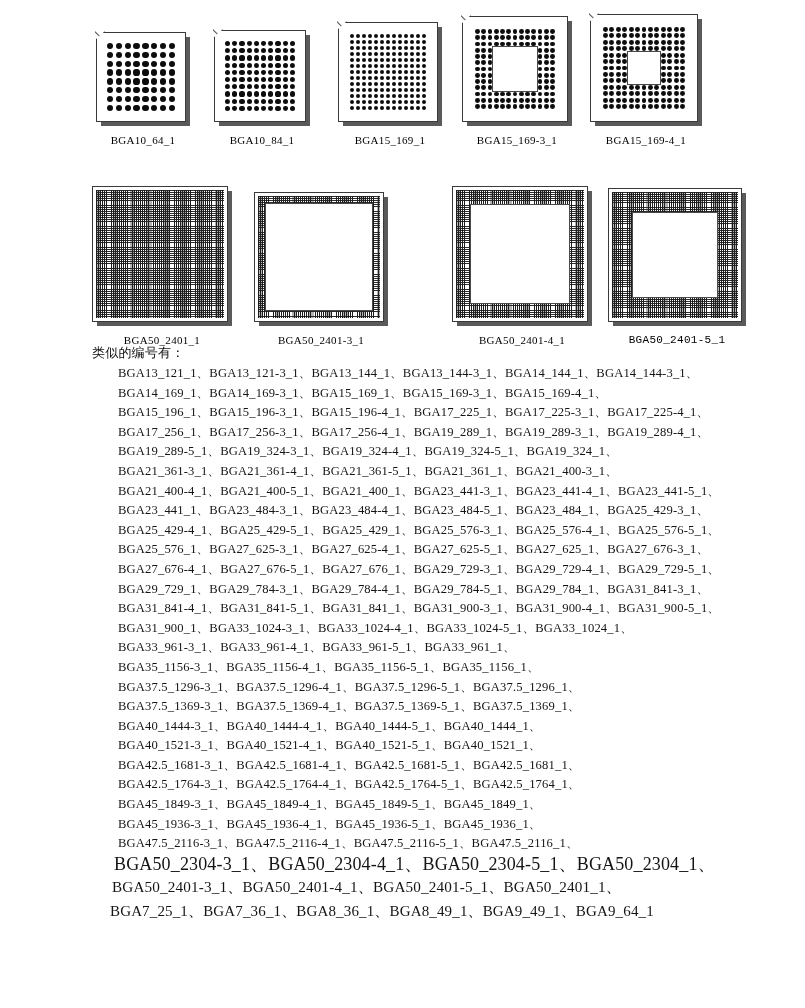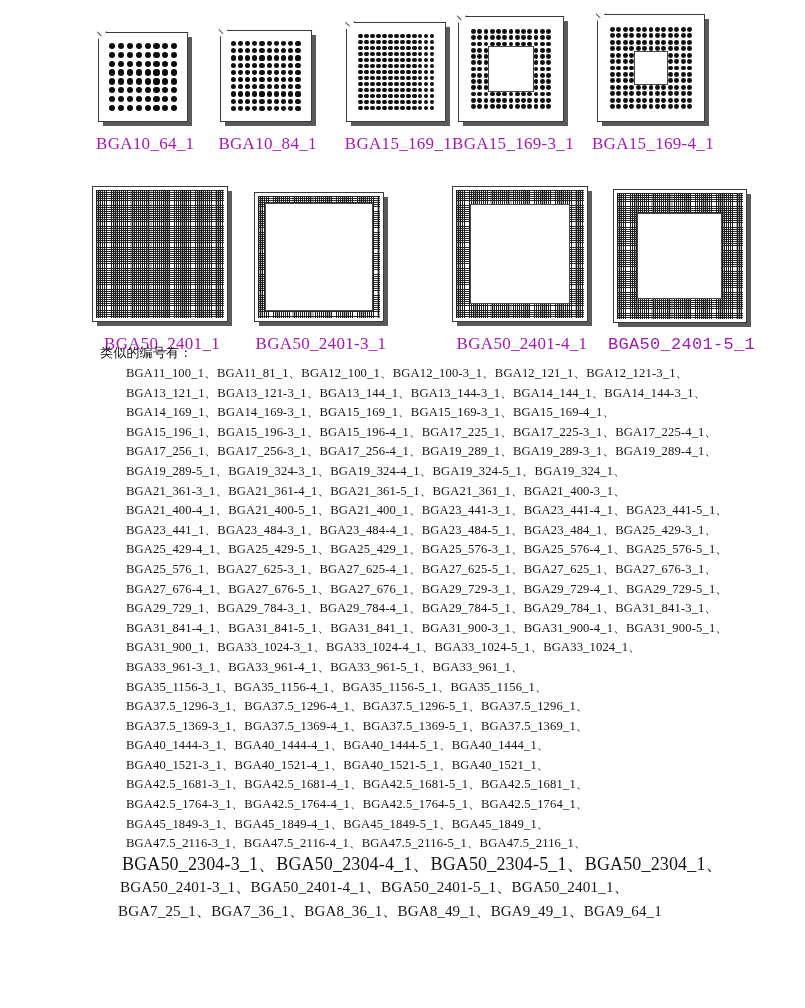--- a/index.html
+++ b/index.html
@@ -38,25 +38,25 @@
     left: 92px;
     top: 186px;
     width: 630px;
   }
   .fig-cell {
     display: flex;
     flex-direction: column;
     align-items: center;
   }
   .fig-caption {
-    font-size: 17px;
+    font-size: 11px;
     letter-spacing: 0.3px;
     margin-top: 8px;
     white-space: nowrap;
-    color: #a21caf;
+    color: #000000;
   }
 
   
   .chip {
     position: relative;
     background: #fdfdfd;
     box-sizing: border-box;
   }
   .chip .body {
     position: absolute;
@@ -124,21 +124,21 @@
     background-image:
       repeating-linear-gradient(to right, #1d1d1d 0px, #1d1d1d 0.9px, transparent 0.9px, transparent 2.1px),
       repeating-linear-gradient(to bottom, #2c2c2c 0px, #2c2c2c 0.9px, transparent 0.9px, transparent 2.1px),
       repeating-linear-gradient(to right, rgba(0,0,0,0.30) 0px, rgba(0,0,0,0.30) 5px, transparent 5px, transparent 17px);
     box-sizing: border-box;
   }
 
   
   .textblock {
     position: absolute;
-    left: 100px;
+    left: 92px;
     top: 344px;
     width: 660px;
   }
   .intro {
     font-size: 13px;
     font-family: "DejaVu Sans", "Liberation Sans", sans-serif;
     margin: 0 0 3px 0;
     line-height: 17px;
     letter-spacing: 0.2px;
   }
@@ -524,21 +524,21 @@
             <div class="ball"></div>
             <div class="ball"></div>
             <div class="ball"></div>
             <div class="ball"></div>
             <div class="ball"></div>
             <div class="ball"></div>
           </div>
         </div>
         <div class="fig-caption">BGA15_169_1</div>
       </div>
-      <div class="fig-cell" style="">
+      <div class="fig-cell" style="margin-left: 20px;">
         <div class="chip" style="width: 110px; height: 110px;">
           <div class="body"></div>
           <div class="shade-r"></div>
           <div class="shade-b"></div>
           <div class="notch"></div>
           <div class="grid" style="inset: 13px 17px 17px 13px; grid-template-columns: repeat(13, 1fr); grid-template-rows: repeat(13, 1fr); gap: 1.5px;">
             <div class="ball"></div>
             <div class="ball"></div>
             <div class="ball"></div>
             <div class="ball"></div>
@@ -933,21 +933,20 @@
           <div class="grid-dense" style="inset: 4px 8px 8px 4px;"></div>
           <div class="inner-window" style="left: 24.22px; top: 24.22px; width: 85.56px; height: 85.56px;"></div>
         </div>
         <div class="fig-caption">BGA50_2401-5_1</div>
       </div>
     </div>
 
   <div class="textblock">
     <p class="intro">类似的编号有：</p>
     <ul class="list" id="part-list">
-        <li class="sz-s">BGA11_100_1、BGA11_81_1、BGA12_100_1、BGA12_100-3_1、BGA12_121_1、BGA12_121-3_1、</li>
         <li class="sz-s">BGA13_121_1、BGA13_121-3_1、BGA13_144_1、BGA13_144-3_1、BGA14_144_1、BGA14_144-3_1、</li>
         <li class="sz-s">BGA14_169_1、BGA14_169-3_1、BGA15_169_1、BGA15_169-3_1、BGA15_169-4_1、</li>
         <li class="sz-s">BGA15_196_1、BGA15_196-3_1、BGA15_196-4_1、BGA17_225_1、BGA17_225-3_1、BGA17_225-4_1、</li>
         <li class="sz-s">BGA17_256_1、BGA17_256-3_1、BGA17_256-4_1、BGA19_289_1、BGA19_289-3_1、BGA19_289-4_1、</li>
         <li class="sz-s">BGA19_289-5_1、BGA19_324-3_1、BGA19_324-4_1、BGA19_324-5_1、BGA19_324_1、</li>
         <li class="sz-s">BGA21_361-3_1、BGA21_361-4_1、BGA21_361-5_1、BGA21_361_1、BGA21_400-3_1、</li>
         <li class="sz-s">BGA21_400-4_1、BGA21_400-5_1、BGA21_400_1、BGA23_441-3_1、BGA23_441-4_1、BGA23_441-5_1、</li>
         <li class="sz-s">BGA23_441_1、BGA23_484-3_1、BGA23_484-4_1、BGA23_484-5_1、BGA23_484_1、BGA25_429-3_1、</li>
         <li class="sz-s">BGA25_429-4_1、BGA25_429-5_1、BGA25_429_1、BGA25_576-3_1、BGA25_576-4_1、BGA25_576-5_1、</li>
         <li class="sz-s">BGA25_576_1、BGA27_625-3_1、BGA27_625-4_1、BGA27_625-5_1、BGA27_625_1、BGA27_676-3_1、</li>
@@ -957,20 +956,21 @@
         <li class="sz-s">BGA31_900_1、BGA33_1024-3_1、BGA33_1024-4_1、BGA33_1024-5_1、BGA33_1024_1、</li>
         <li class="sz-s">BGA33_961-3_1、BGA33_961-4_1、BGA33_961-5_1、BGA33_961_1、</li>
         <li class="sz-s">BGA35_1156-3_1、BGA35_1156-4_1、BGA35_1156-5_1、BGA35_1156_1、</li>
         <li class="sz-s">BGA37.5_1296-3_1、BGA37.5_1296-4_1、BGA37.5_1296-5_1、BGA37.5_1296_1、</li>
         <li class="sz-s">BGA37.5_1369-3_1、BGA37.5_1369-4_1、BGA37.5_1369-5_1、BGA37.5_1369_1、</li>
         <li class="sz-s">BGA40_1444-3_1、BGA40_1444-4_1、BGA40_1444-5_1、BGA40_1444_1、</li>
         <li class="sz-s">BGA40_1521-3_1、BGA40_1521-4_1、BGA40_1521-5_1、BGA40_1521_1、</li>
         <li class="sz-s">BGA42.5_1681-3_1、BGA42.5_1681-4_1、BGA42.5_1681-5_1、BGA42.5_1681_1、</li>
         <li class="sz-s">BGA42.5_1764-3_1、BGA42.5_1764-4_1、BGA42.5_1764-5_1、BGA42.5_1764_1、</li>
         <li class="sz-s">BGA45_1849-3_1、BGA45_1849-4_1、BGA45_1849-5_1、BGA45_1849_1、</li>
+        <li class="sz-s">BGA45_1936-3_1、BGA45_1936-4_1、BGA45_1936-5_1、BGA45_1936_1、</li>
         <li class="sz-s">BGA47.5_2116-3_1、BGA47.5_2116-4_1、BGA47.5_2116-5_1、BGA47.5_2116_1、</li>
         <li class="sz-m">BGA50_2304-3_1、BGA50_2304-4_1、BGA50_2304-5_1、BGA50_2304_1、</li>
         <li class="sz-l">BGA50_2401-3_1、BGA50_2401-4_1、BGA50_2401-5_1、BGA50_2401_1、</li>
         <li class="sz-xl">BGA7_25_1、BGA7_36_1、BGA8_36_1、BGA8_49_1、BGA9_49_1、BGA9_64_1</li>
       </ul>
   </div>
 
 </div>
 
 </body></html>

